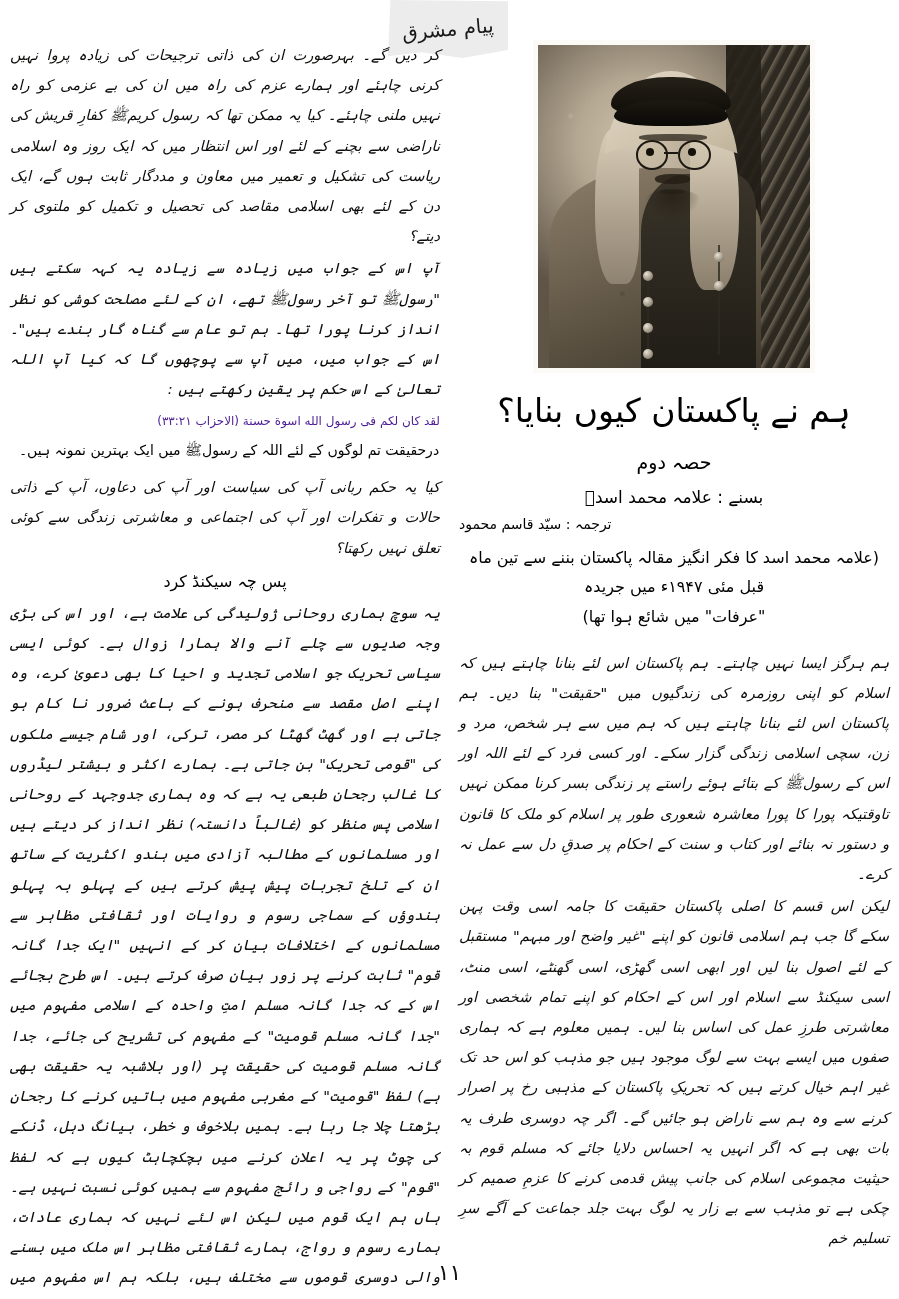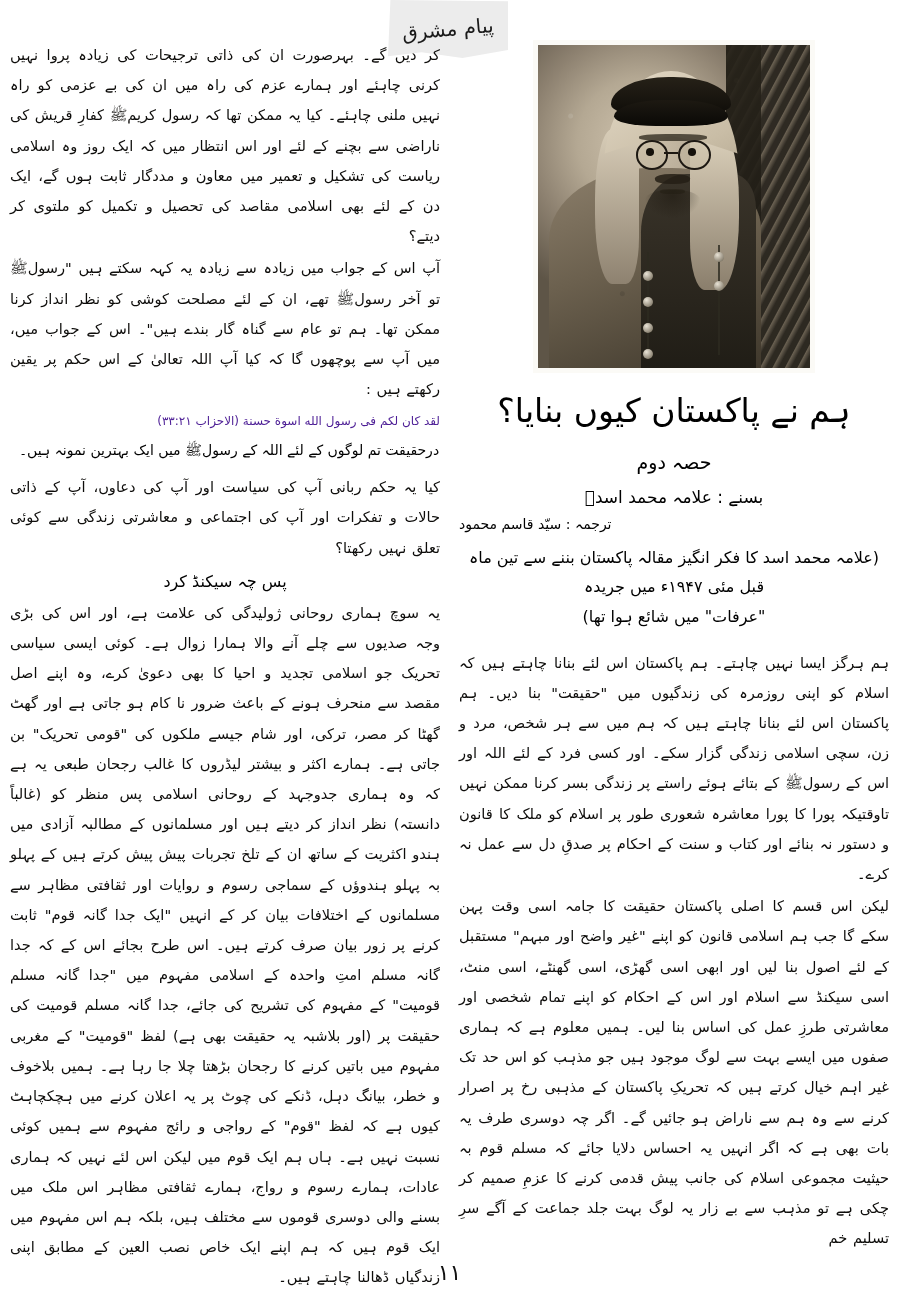--- a/index.html
+++ b/index.html
@@ -246,20 +246,21 @@
 
   
   p.body{
     margin:0 0 2px 0;
     font-size:14.6px;
     line-height:2.07;
     text-align:justify;
     text-justify:inter-word;
     color:#0d0c0a;
     word-spacing:1px;
+    font-style:italic;
   }
 
   
   .folio{
     position:absolute;
     left:0;right:0;bottom:14px;
     text-align:center;
     font-size:22px;
     letter-spacing:2px;
     color:#111;
@@ -323,21 +324,21 @@
         <div>(علامہ محمد اسد کا فکر انگیز مقالہ پاکستان بننے سے تین ماہ قبل مئی ۱۹۴۷ء میں جریدہ</div>
         <div>"عرفات" میں شائع ہوا تھا)</div>
       </div>
 
       <p class="body">ہم ہرگز ایسا نہیں چاہتے۔ ہم پاکستان اس لئے بنانا چاہتے ہیں کہ اسلام کو اپنی روزمرہ کی زندگیوں میں "حقیقت" بنا دیں۔ ہم پاکستان اس لئے بنانا چاہتے ہیں کہ ہم میں سے ہر شخص، مرد و زن، سچی اسلامی زندگی گزار سکے۔ اور کسی فرد کے لئے اللہ اور اس کے رسولﷺ کے بتائے ہوئے راستے پر زندگی بسر کرنا ممکن نہیں تاوقتیکہ پورا کا پورا معاشرہ شعوری طور پر اسلام کو ملک کا قانون و دستور نہ بنائے اور کتاب و سنت کے احکام پر صدقِ دل سے عمل نہ کرے۔</p>
       <p class="body">لیکن اس قسم کا اصلی پاکستان حقیقت کا جامہ اسی وقت پہن سکے گا جب ہم اسلامی قانون کو اپنے "غیر واضح اور مبہم" مستقبل کے لئے اصول بنا لیں اور ابھی اسی گھڑی، اسی گھنٹے، اسی منٹ، اسی سیکنڈ سے اسلام اور اس کے احکام کو اپنے تمام شخصی اور معاشرتی طرزِ عمل کی اساس بنا لیں۔ ہمیں معلوم ہے کہ ہماری صفوں میں ایسے بہت سے لوگ موجود ہیں جو مذہب کو اس حد تک غیر اہم خیال کرتے ہیں کہ تحریکِ پاکستان کے مذہبی رخ پر اصرار کرنے سے وہ ہم سے ناراض ہو جائیں گے۔ اگر چہ دوسری طرف یہ بات بھی ہے کہ اگر انہیں یہ احساس دلایا جائے کہ مسلم قوم بہ حیثیت مجموعی اسلام کی جانب پیش قدمی کرنے کا عزمِ صمیم کر چکی ہے تو مذہب سے بے زار یہ لوگ بہت جلد جماعت کے آگے سرِ تسلیم خم</p>
     </div>
 
     <div class="col col-left">
       <p class="body">کر دیں گے۔ بہرصورت ان کی ذاتی ترجیحات کی زیادہ پروا نہیں کرنی چاہئے اور ہمارے عزم کی راہ میں ان کی بے عزمی کو راہ نہیں ملنی چاہئے۔ کیا یہ ممکن تھا کہ رسول کریمﷺ کفارِ قریش کی ناراضی سے بچنے کے لئے اور اس انتظار میں کہ ایک روز وہ اسلامی ریاست کی تشکیل و تعمیر میں معاون و مددگار ثابت ہوں گے، ایک دن کے لئے بھی اسلامی مقاصد کی تحصیل و تکمیل کو ملتوی کر دیتے؟</p>
-      <p class="body">آپ اس کے جواب میں زیادہ سے زیادہ یہ کہہ سکتے ہیں "رسولﷺ تو آخر رسولﷺ تھے، ان کے لئے مصلحت کوشی کو نظر انداز کرنا ممکن تھا۔ ہم تو عام سے گناہ گار بندے ہیں"۔ اس کے جواب میں، میں آپ سے پوچھوں گا کہ کیا آپ اللہ تعالیٰ کے اس حکم پر یقین رکھتے ہیں :</p>
+      <p class="body">آپ اس کے جواب میں زیادہ سے زیادہ یہ کہہ سکتے ہیں "رسولﷺ تو آخر رسولﷺ تھے، ان کے لئے مصلحت کوشی کو نظر انداز کرنا پورا تھا۔ ہم تو عام سے گناہ گار بندے ہیں"۔ اس کے جواب میں، میں آپ سے پوچھوں گا کہ کیا آپ اللہ تعالیٰ کے اس حکم پر یقین رکھتے ہیں :</p>
 
       <div class="verse">لقد كان لكم فى رسول الله اسوة حسنة (الاحزاب ۳۳:۲۱)</div>
       <div class="verse-trans">درحقیقت تم لوگوں کے لئے اللہ کے رسولﷺ میں ایک بہترین نمونہ ہیں۔</div>
 
       <p class="body">کیا یہ حکم ربانی آپ کی سیاست اور آپ کی دعاوں، آپ کے ذاتی حالات و تفکرات اور آپ کی اجتماعی و معاشرتی زندگی سے کوئی تعلق نہیں رکھتا؟</p>
 
       <div class="sub-heading">پس چہ سیکنڈ کرد</div>
 
       <p class="body">یہ سوچ ہماری روحانی ژولیدگی کی علامت ہے، اور اس کی بڑی وجہ صدیوں سے چلے آنے والا ہمارا زوال ہے۔ کوئی ایسی سیاسی تحریک جو اسلامی تجدید و احیا کا بھی دعویٰ کرے، وہ اپنے اصل مقصد سے منحرف ہونے کے باعث ضرور نا کام ہو جاتی ہے اور گھٹ گھٹا کر مصر، ترکی، اور شام جیسے ملکوں کی "قومی تحریک" بن جاتی ہے۔ ہمارے اکثر و بیشتر لیڈروں کا غالب رجحان طبعی یہ ہے کہ وہ ہماری جدوجہد کے روحانی اسلامی پس منظر کو (غالباً دانستہ) نظر انداز کر دیتے ہیں اور مسلمانوں کے مطالبہ آزادی میں ہندو اکثریت کے ساتھ ان کے تلخ تجربات پیش پیش کرتے ہیں کے پہلو بہ پہلو ہندوؤں کے سماجی رسوم و روایات اور ثقافتی مظاہر سے مسلمانوں کے اختلافات بیان کر کے انہیں "ایک جدا گانہ قوم" ثابت کرنے پر زور بیان صرف کرتے ہیں۔ اس طرح بجائے اس کے کہ جدا گانہ مسلم امتِ واحدہ کے اسلامی مفہوم میں "جدا گانہ مسلم قومیت" کے مفہوم کی تشریح کی جائے، جدا گانہ مسلم قومیت کی حقیقت پر (اور بلاشبہ یہ حقیقت بھی ہے) لفظ "قومیت" کے مغربی مفہوم میں باتیں کرنے کا رجحان بڑھتا چلا جا رہا ہے۔ ہمیں بلاخوف و خطر، بیانگ دہل، ڈنکے کی چوٹ پر یہ اعلان کرنے میں ہچکچاہٹ کیوں ہے کہ لفظ "قوم" کے رواجی و رائج مفہوم سے ہمیں کوئی نسبت نہیں ہے۔ ہاں ہم ایک قوم میں لیکن اس لئے نہیں کہ ہماری عادات، ہمارے رسوم و رواج، ہمارے ثقافتی مظاہر اس ملک میں بسنے والی دوسری قوموں سے مختلف ہیں، بلکہ ہم اس مفہوم میں ایک قوم ہیں کہ ہم اپنے ایک خاص نصب العین کے مطابق اپنی زندگیاں ڈھالنا چاہتے ہیں۔</p>
     </div>

